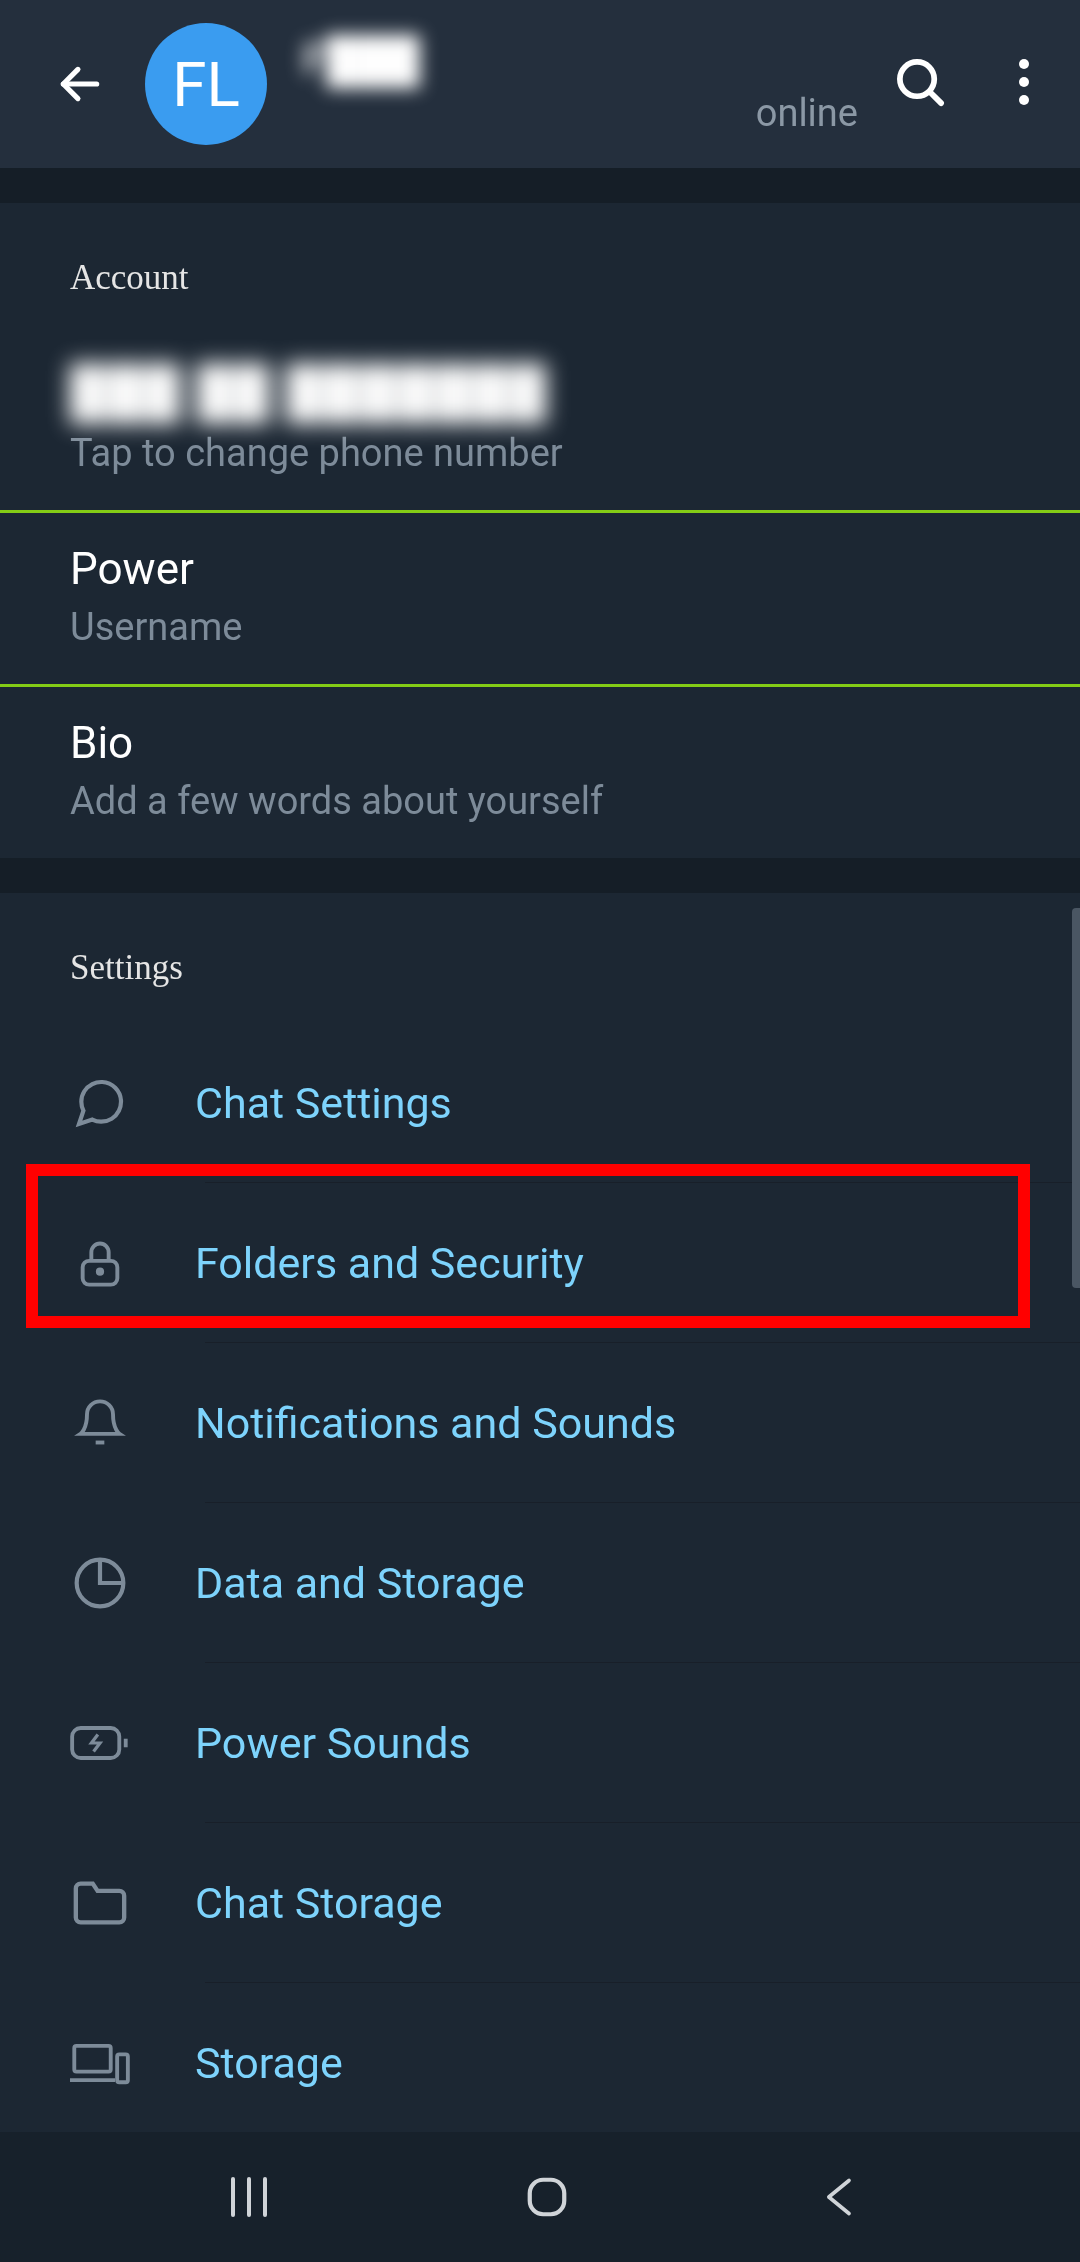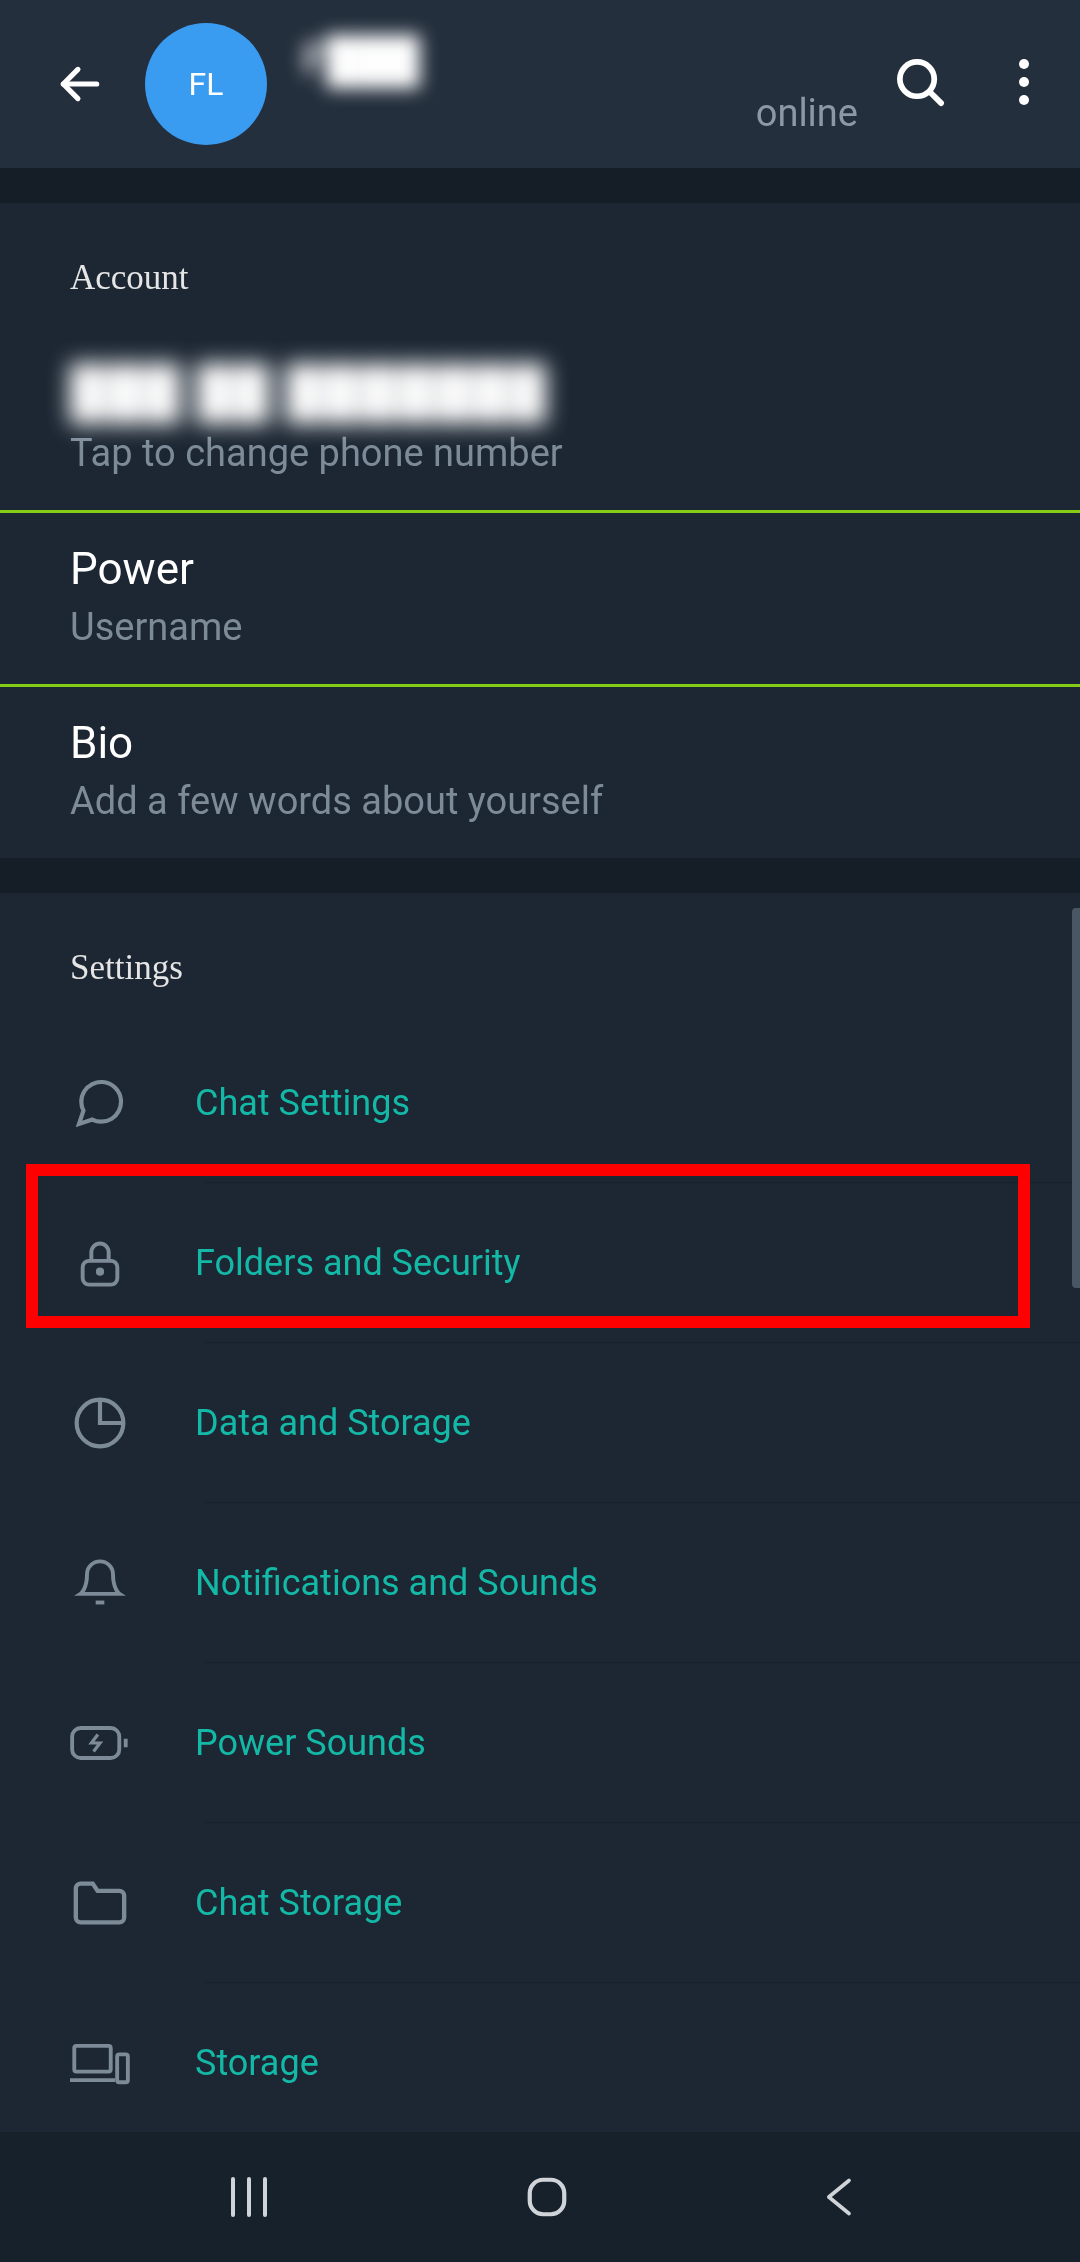--- a/index.html
+++ b/index.html
@@ -27,21 +27,21 @@
       height: 60px;
     }
     .avatar {
       width: 122px;
       height: 122px;
       border-radius: 50%;
       background: #3a9cf0;
       display: flex;
       align-items: center;
       justify-content: center;
-      font-size: 32px;
+      font-size: 62px;
       font-weight: 400;
       color: #ffffff;
       flex-shrink: 0;
     }
     .header-info {
       flex: 1;
       display: flex;
       flex-direction: column;
       gap: 5px;
     }
@@ -117,22 +117,22 @@
     .settings-icon {
       width: 60px;
       height: 60px;
       display: flex;
       align-items: center;
       justify-content: center;
       flex-shrink: 0;
       color: #7d8b99;
     }
     .settings-label {
-      font-size: 36px;
-      color: #14b8a6;
+      font-size: 43px;
+      color: #7dd3fc;
     }
     .highlight-box {
       position: absolute;
       border: 12px solid #ff0000;
       left: 26px;
       top: 1164px;
       width: 1004px;
       height: 164px;
       pointer-events: none;
       z-index: 10;
@@ -240,36 +240,36 @@
           <rect x="4" y="11" width="16" height="11" rx="3" ry="3"></rect>
           <path d="M8 11V7a4 4 0 0 1 8 0v4"></path>
           <circle cx="12" cy="16" r="1" fill="currentColor"></circle>
         </svg>
       </div>
       <div class="settings-label">Folders and Security</div>
     </div>
 
     <div class="settings-item">
       <div class="settings-icon">
+        <svg width="52" height="56" viewBox="0 0 24 24" fill="none" stroke="currentColor" stroke-width="1.8">
+          <path d="M18 8A6 6 0 0 0 6 8c0 7-3 9-3 9h18s-3-2-3-9"></path>
+          <path d="M10 21h4"></path>
+        </svg>
+      </div>
+      <div class="settings-label">Notifications and Sounds</div>
+    </div>
+
+    <div class="settings-item">
+      <div class="settings-icon">
         <svg width="56" height="56" viewBox="0 0 24 24" fill="none" stroke="currentColor" stroke-width="1.8">
           <circle cx="12" cy="12" r="10"></circle>
           <path d="M12 2 L12 12 L22 12"></path>
         </svg>
       </div>
       <div class="settings-label">Data and Storage</div>
-    </div>
-
-    <div class="settings-item">
-      <div class="settings-icon">
-        <svg width="52" height="56" viewBox="0 0 24 24" fill="none" stroke="currentColor" stroke-width="1.8">
-          <path d="M18 8A6 6 0 0 0 6 8c0 7-3 9-3 9h18s-3-2-3-9"></path>
-          <path d="M10 21h4"></path>
-        </svg>
-      </div>
-      <div class="settings-label">Notifications and Sounds</div>
     </div>
 
     <div class="settings-item">
       <div class="settings-icon">
         <svg width="64" height="44" viewBox="0 0 28 18" fill="none" stroke="currentColor" stroke-width="1.8">
           <rect x="1" y="2" width="22" height="14" rx="4" ry="4"></rect>
           <line x1="26" y1="7" x2="26" y2="11"></line>
           <path d="M13 5 L10 9 L14 9 L11 13" stroke-width="1.5"></path>
         </svg>
       </div>

